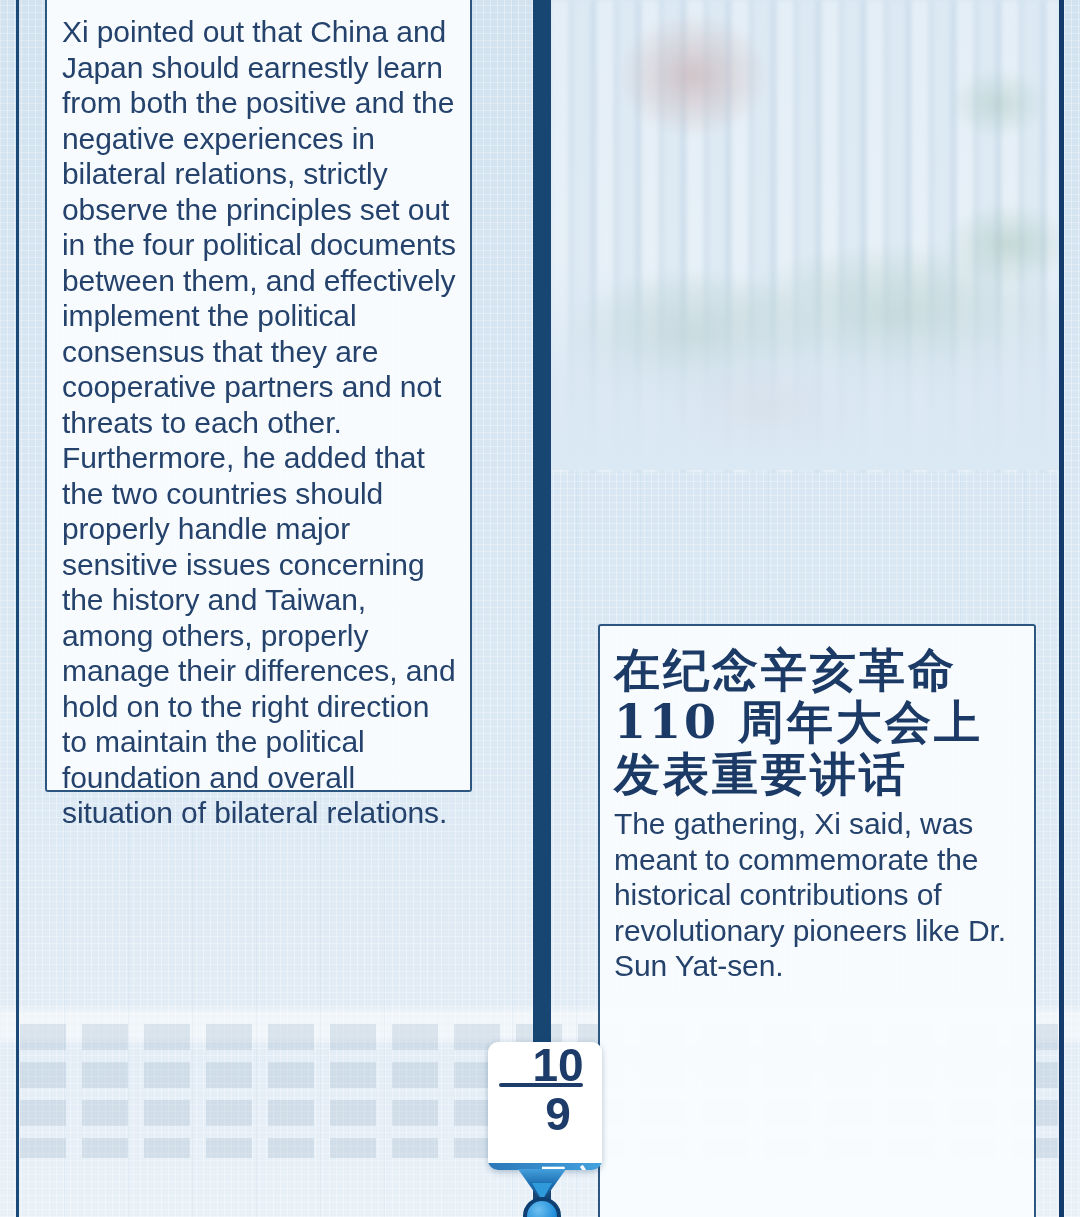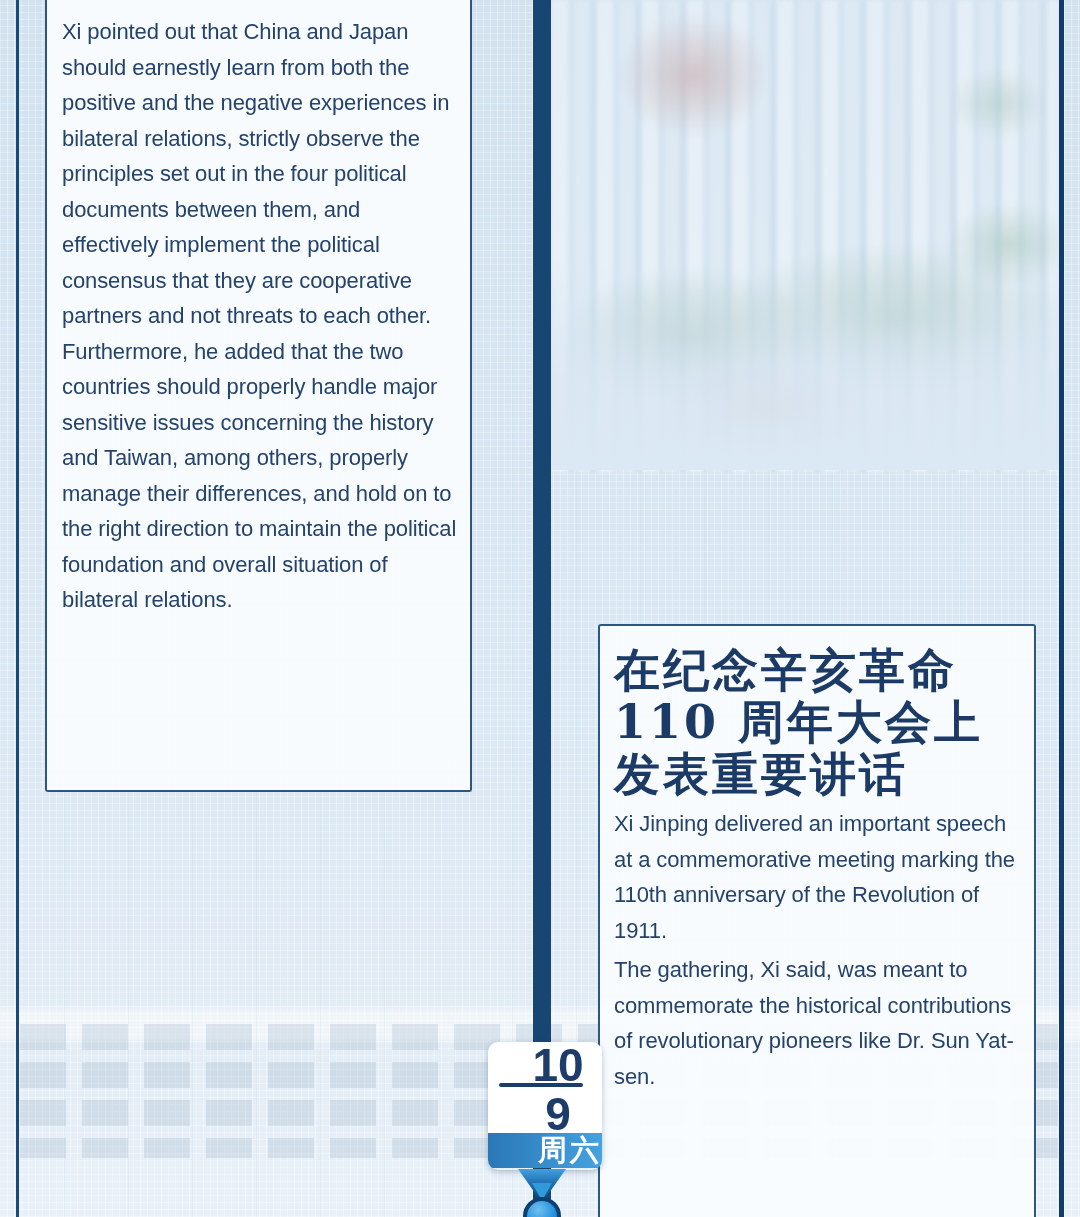--- a/index.html
+++ b/index.html
@@ -61,36 +61,36 @@
     left:45px;top:-10px;width:427px;height:802px;
     border-top:none;border-radius:0 0 3px 3px;
     padding:24px 10px 0 15px;
   }
   .card-right{
     left:598px;top:624px;width:438px;height:612px;
     border-radius:3px;
     padding:12px 16px 0 14px;
   }
   .en{
-    font-size:22px;line-height:35.5px;letter-spacing:-.1px;
+    font-size:30px;line-height:35.5px;letter-spacing:-.1px;
     margin:0 0 4px 0;color:#24426b;
   }
   .zh{
     font-family:"DejaVu Serif","Liberation Serif",serif;
     font-size:46px;line-height:52px;font-weight:600;
     letter-spacing:3px;color:#1c3a66;margin:6px 0 6px 0;
   }
 
   
   .date-marker{
     position:absolute;left:488px;top:1042px;width:114px;height:128px;
     border-radius:10px;overflow:hidden;
     box-shadow:0 2px 6px rgba(25,65,105,.3);
   }
-  .date-top{position:relative;height:91px;background:#ffffff;}
+  .date-top{position:relative;height:121px;background:#ffffff;}
   .date-month{
     position:absolute;top:-3px;left:34px;right:8px;text-align:center;
     font-size:46px;line-height:52px;font-weight:600;color:#1d3c69;
   }
   .date-divider{
     position:absolute;top:41px;left:11px;right:19px;height:4px;
     background:#1d3c69;border-radius:2px;
   }
   .date-day{
     position:absolute;top:46px;left:34px;right:8px;text-align:center;
@@ -122,21 +122,20 @@
   <div class="border-line left"></div>
   <div class="border-line right"></div>
   <div class="timeline"></div>
 
   <section class="card card-left">
     <p class="en">Xi pointed out that China and Japan should earnestly learn from both the positive and the negative experiences in bilateral relations, strictly observe the principles set out in the four political documents between them, and effectively implement the political consensus that they are cooperative partners and not threats to each other. Furthermore, he added that the two countries should properly handle major sensitive issues concerning the history and Taiwan, among others, properly manage their differences, and hold on to the right direction to maintain the political foundation and overall situation of bilateral relations.</p>
   </section>
 
   <section class="card card-right">
     <h2 class="zh">在纪念辛亥革命 110 周年大会上发表重要讲话</h2>
-    <p class="en">Xi Jinping delivered an important speech at a commemorative meeting marking the 110th anniversary of the Revolution of 1911.</p>
     <p class="en">The gathering, Xi said, was meant to commemorate the historical contributions of revolutionary pioneers like Dr. Sun Yat-sen.</p>
   </section>
 
   <div class="date-marker">
     <div class="date-top">
       <div class="date-month">10</div>
       <div class="date-divider"></div>
       <div class="date-day">9</div>
     </div>
     <div class="weekday">

